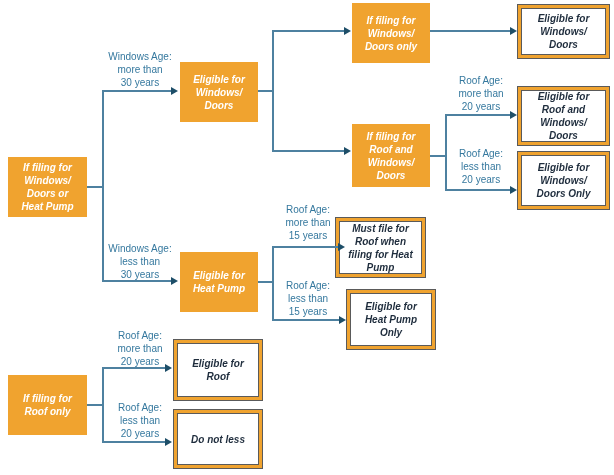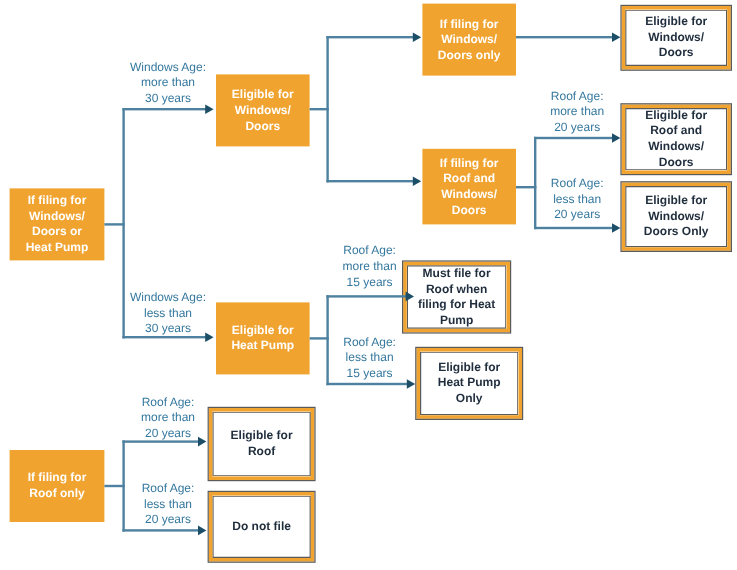--- a/index.html
+++ b/index.html
@@ -14,20 +14,21 @@
   html,body{margin:0;padding:0;background:var(--bg);}
   .canvas{
     position:relative;width:614px;height:475px;background:var(--bg);
     font-family:"Liberation Sans",sans-serif;overflow:hidden;
   }
   .node{
     position:absolute;display:flex;align-items:center;justify-content:center;
     text-align:center;white-space:pre-line;
     font-weight:bold;font-size:10px;line-height:13px;
     box-sizing:border-box;
+    font-style:italic;
   }
   .filled{background:var(--orange);color:#fff;}
   .outline{
     background:#fff;color:var(--navy);
     border:3px solid var(--orange);
     outline:1px solid var(--thin);
     box-shadow:inset 0 0 0 1px var(--thin);
   }
   .edge-label{
     position:absolute;text-align:center;white-space:pre-line;
@@ -78,21 +79,21 @@
 Doors Only</div>
   <div class="node outline" style="left:336px;top:218px;width:89px;height:59px">Must file for
 Roof when
 filing for Heat
 Pump</div>
   <div class="node outline" style="left:347px;top:290px;width:88px;height:59px">Eligible for
 Heat Pump
 Only</div>
   <div class="node outline" style="left:174px;top:340px;width:88px;height:60px">Eligible for
 Roof</div>
-  <div class="node outline" style="left:174px;top:410px;width:88px;height:58px">Do not file</div>
+  <div class="node outline" style="left:174px;top:410px;width:88px;height:58px">Do not less</div>
 
   <div class="edge-label" style="left:102px;top:50px;width:76px">Windows Age:
 more than
 30 years</div>
   <div class="edge-label" style="left:102px;top:242px;width:76px">Windows Age:
 less than
 30 years</div>
   <div class="edge-label" style="left:450px;top:74px;width:62px">Roof Age:
 more than
 20 years</div>

